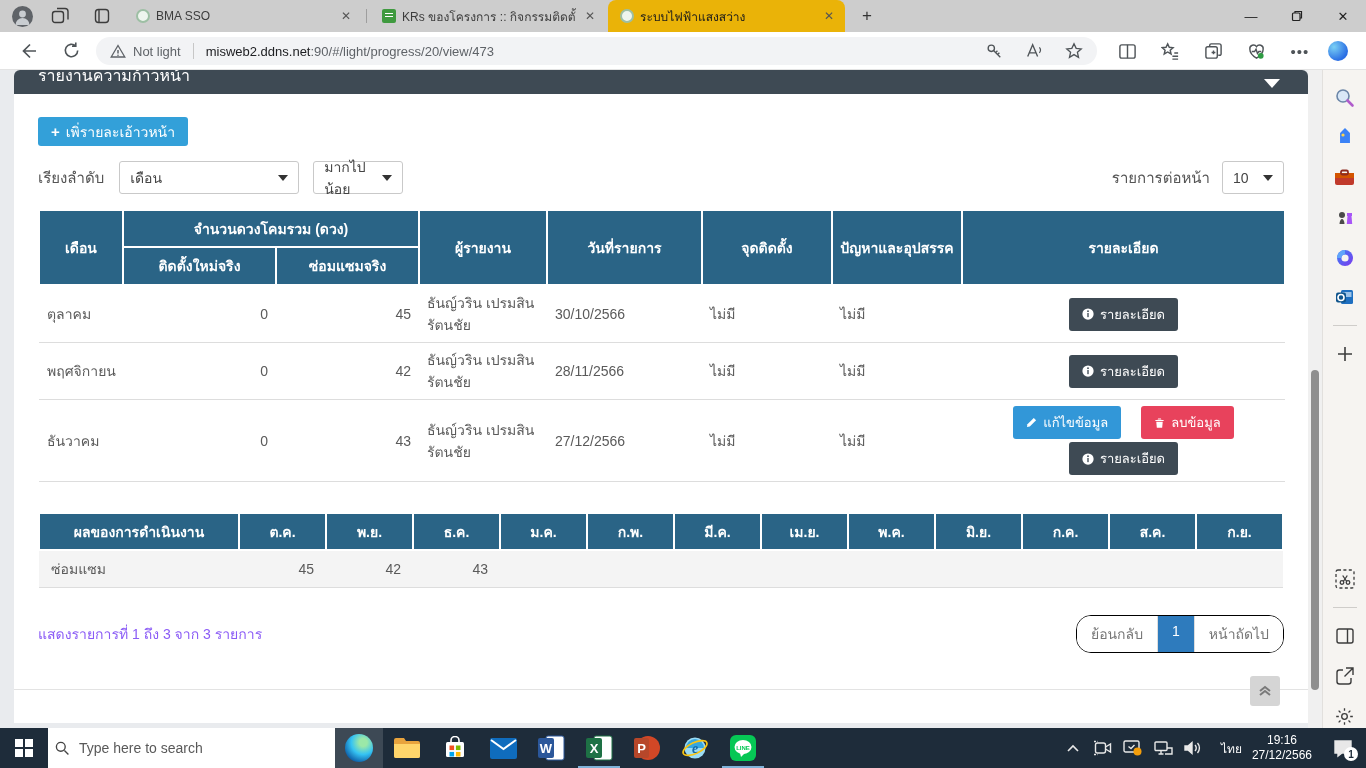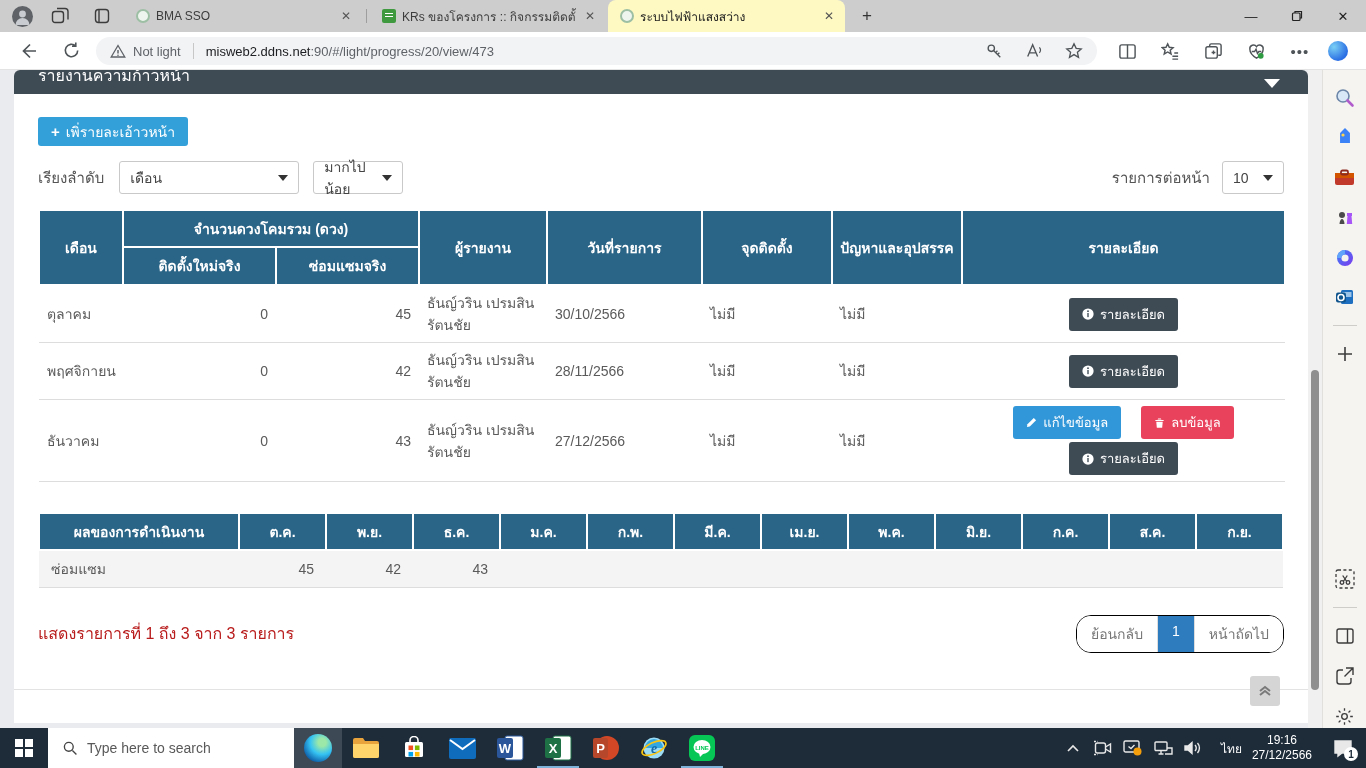--- a/index.html
+++ b/index.html
@@ -6,21 +6,21 @@
 html,body{width:1366px;height:768px;overflow:hidden}
 body{font-family:"Liberation Sans","DejaVu Sans",sans-serif;background:#e9ebee;position:relative;color:#555}
 svg{display:block}
 
 
 .tabbar{position:absolute;top:0;left:0;width:1366px;height:32px;background:#cdcdcd}
 .tb-icon{position:absolute;top:6px;width:20px;height:20px;display:flex;align-items:center;justify-content:center}
 .avatar{left:12px;width:21px;height:21px;border-radius:50%;background:#5f6368;overflow:hidden}
 .tab{position:absolute;top:0;height:32px;display:flex;align-items:center;padding:0 8px 0 12px;font-size:12px;color:#3c3c3c;overflow:hidden}
 .tab .title{flex:1;white-space:nowrap;overflow:hidden;margin:0 6px;font-size:12px}
-.tab.active{background:#fef9c3;border-radius:8px 8px 0 0;color:#1b1b1b}
+.tab.active{background:#eab308;border-radius:8px 8px 0 0;color:#1b1b1b}
 .tab-close{width:16px;height:16px;border-radius:3px;display:flex;align-items:center;justify-content:center;font-size:12px;color:#555;flex:0 0 16px}
 .fav-circle{width:14px;height:14px;border-radius:50%;border:2px solid #9dbfa4;background:#eef5ee;flex:0 0 14px}
 .fav-green{width:14px;height:14px;border-radius:2px;background:#3f9a3f;flex:0 0 14px;display:flex;align-items:center;justify-content:center}
 .fav-green i{display:block;width:8px;height:6px;background:repeating-linear-gradient(#fff 0 1px,transparent 1px 3px)}
 .tab-sep{position:absolute;top:9px;width:1px;height:14px;background:#9e9e9e}
 .newtab{position:absolute;left:856px;top:5px;width:22px;height:22px;font-size:17px;color:#333;display:flex;align-items:center;justify-content:center}
 .winctl{position:absolute;top:0;height:32px;width:46px;display:flex;align-items:center;justify-content:center;color:#222;font-size:13px}
 
 
 .toolbar{position:absolute;top:32px;left:0;width:1366px;height:38px;background:#fff;border-bottom:1px solid #e3e3e3}
@@ -71,42 +71,42 @@
 .btn-del{background:#e8425c}
 .stable{margin-top:30px}
 .stable thead th{height:37px}
 .stable tbody td{height:37px}
 .stable tbody tr:first-child td{background:#f4f4f4}
 .s-label{text-align:left;padding-left:12px}
 .stable td.num{padding-right:12px}
 
 
 .footrow{margin-top:27px;display:flex;align-items:center}
-.showing{font-size:16px;color:#b91c1c}
+.showing{font-size:14px;color:#8b5cf6}
 .pager{margin-left:auto;display:flex;border:1px solid #000000;border-radius:15px;overflow:hidden;font-size:14px}
 .pager .pg{padding:7px 14px;background:#fff;color:#777}
 .pager .pg.cur{background:#2e7bbd;color:#fff;padding:7px 14px}
 .pager .pg:not(:last-child){border-right:1px solid #ddd}
 .card-divider{position:absolute;left:0;right:0;bottom:33px;border-top:1px solid #e3e3e3}
 .scrolltop{position:absolute;right:28px;bottom:17px;width:30px;height:30px;background:#d5d5d5;border-radius:3px;display:flex;align-items:center;justify-content:center}
 
 
 .scrollbar{position:absolute;left:1308px;top:0;width:14px;height:658px;background:#f0f0f0}
 .scroll-thumb{position:absolute;left:3px;top:300px;width:8px;height:320px;background:#8f8f8f;border-radius:4px}
 
 
 .sidebar{position:absolute;top:70px;left:1322px;width:44px;height:658px;background:#f6f4f1;border-left:1px solid #e2e0dd;display:flex;flex-direction:column;align-items:center}
 .sb-ic{width:24px;height:24px;margin-top:16px;display:flex;align-items:center;justify-content:center}
 .sb-div{width:24px;border-top:1px solid #cfcdca;margin-top:16px}
 .sb-gap{flex:0 0 185px}
 
 
 .taskbar{position:absolute;left:0;top:728px;width:1366px;height:40px;background:#1e2c3a;display:flex;align-items:center}
 .tk-start{width:48px;height:40px;display:flex;align-items:center;justify-content:center}
-.tk-search{width:246px;height:40px;background:#fff;display:flex;align-items:center;padding:0 14px;gap:9px}
+.tk-search{width:287px;height:40px;background:#fff;display:flex;align-items:center;padding:0 6px;gap:9px}
 .tk-search span{font-size:14px;color:#595959}
 .tk-app{width:48px;height:40px;display:flex;align-items:center;justify-content:center;position:relative}
 .tk-app.activebg{background:rgba(255,255,255,.14)}
 .tk-app.running:after{content:"";position:absolute;bottom:0;left:3px;right:3px;height:2px;background:#7fb2d9}
 .tray{margin-left:auto;display:flex;align-items:center;height:40px}
 .tray-ic{width:24px;height:24px;margin-right:6px;display:flex;align-items:center;justify-content:center;color:#e8e8e8}
 .tk-lang{color:#fff;font-size:12px;margin:0 10px}
 .tk-clock{color:#fff;font-size:12px;text-align:center;line-height:15px;margin-right:14px}
 .tk-note{position:relative;width:34px;height:40px;display:flex;align-items:center;justify-content:center;margin-right:6px}
 .badge{position:absolute;right:2px;bottom:7px;width:14px;height:14px;border-radius:50%;background:#fff;color:#1e2c3a;font-size:10px;display:flex;align-items:center;justify-content:center;font-weight:bold}

